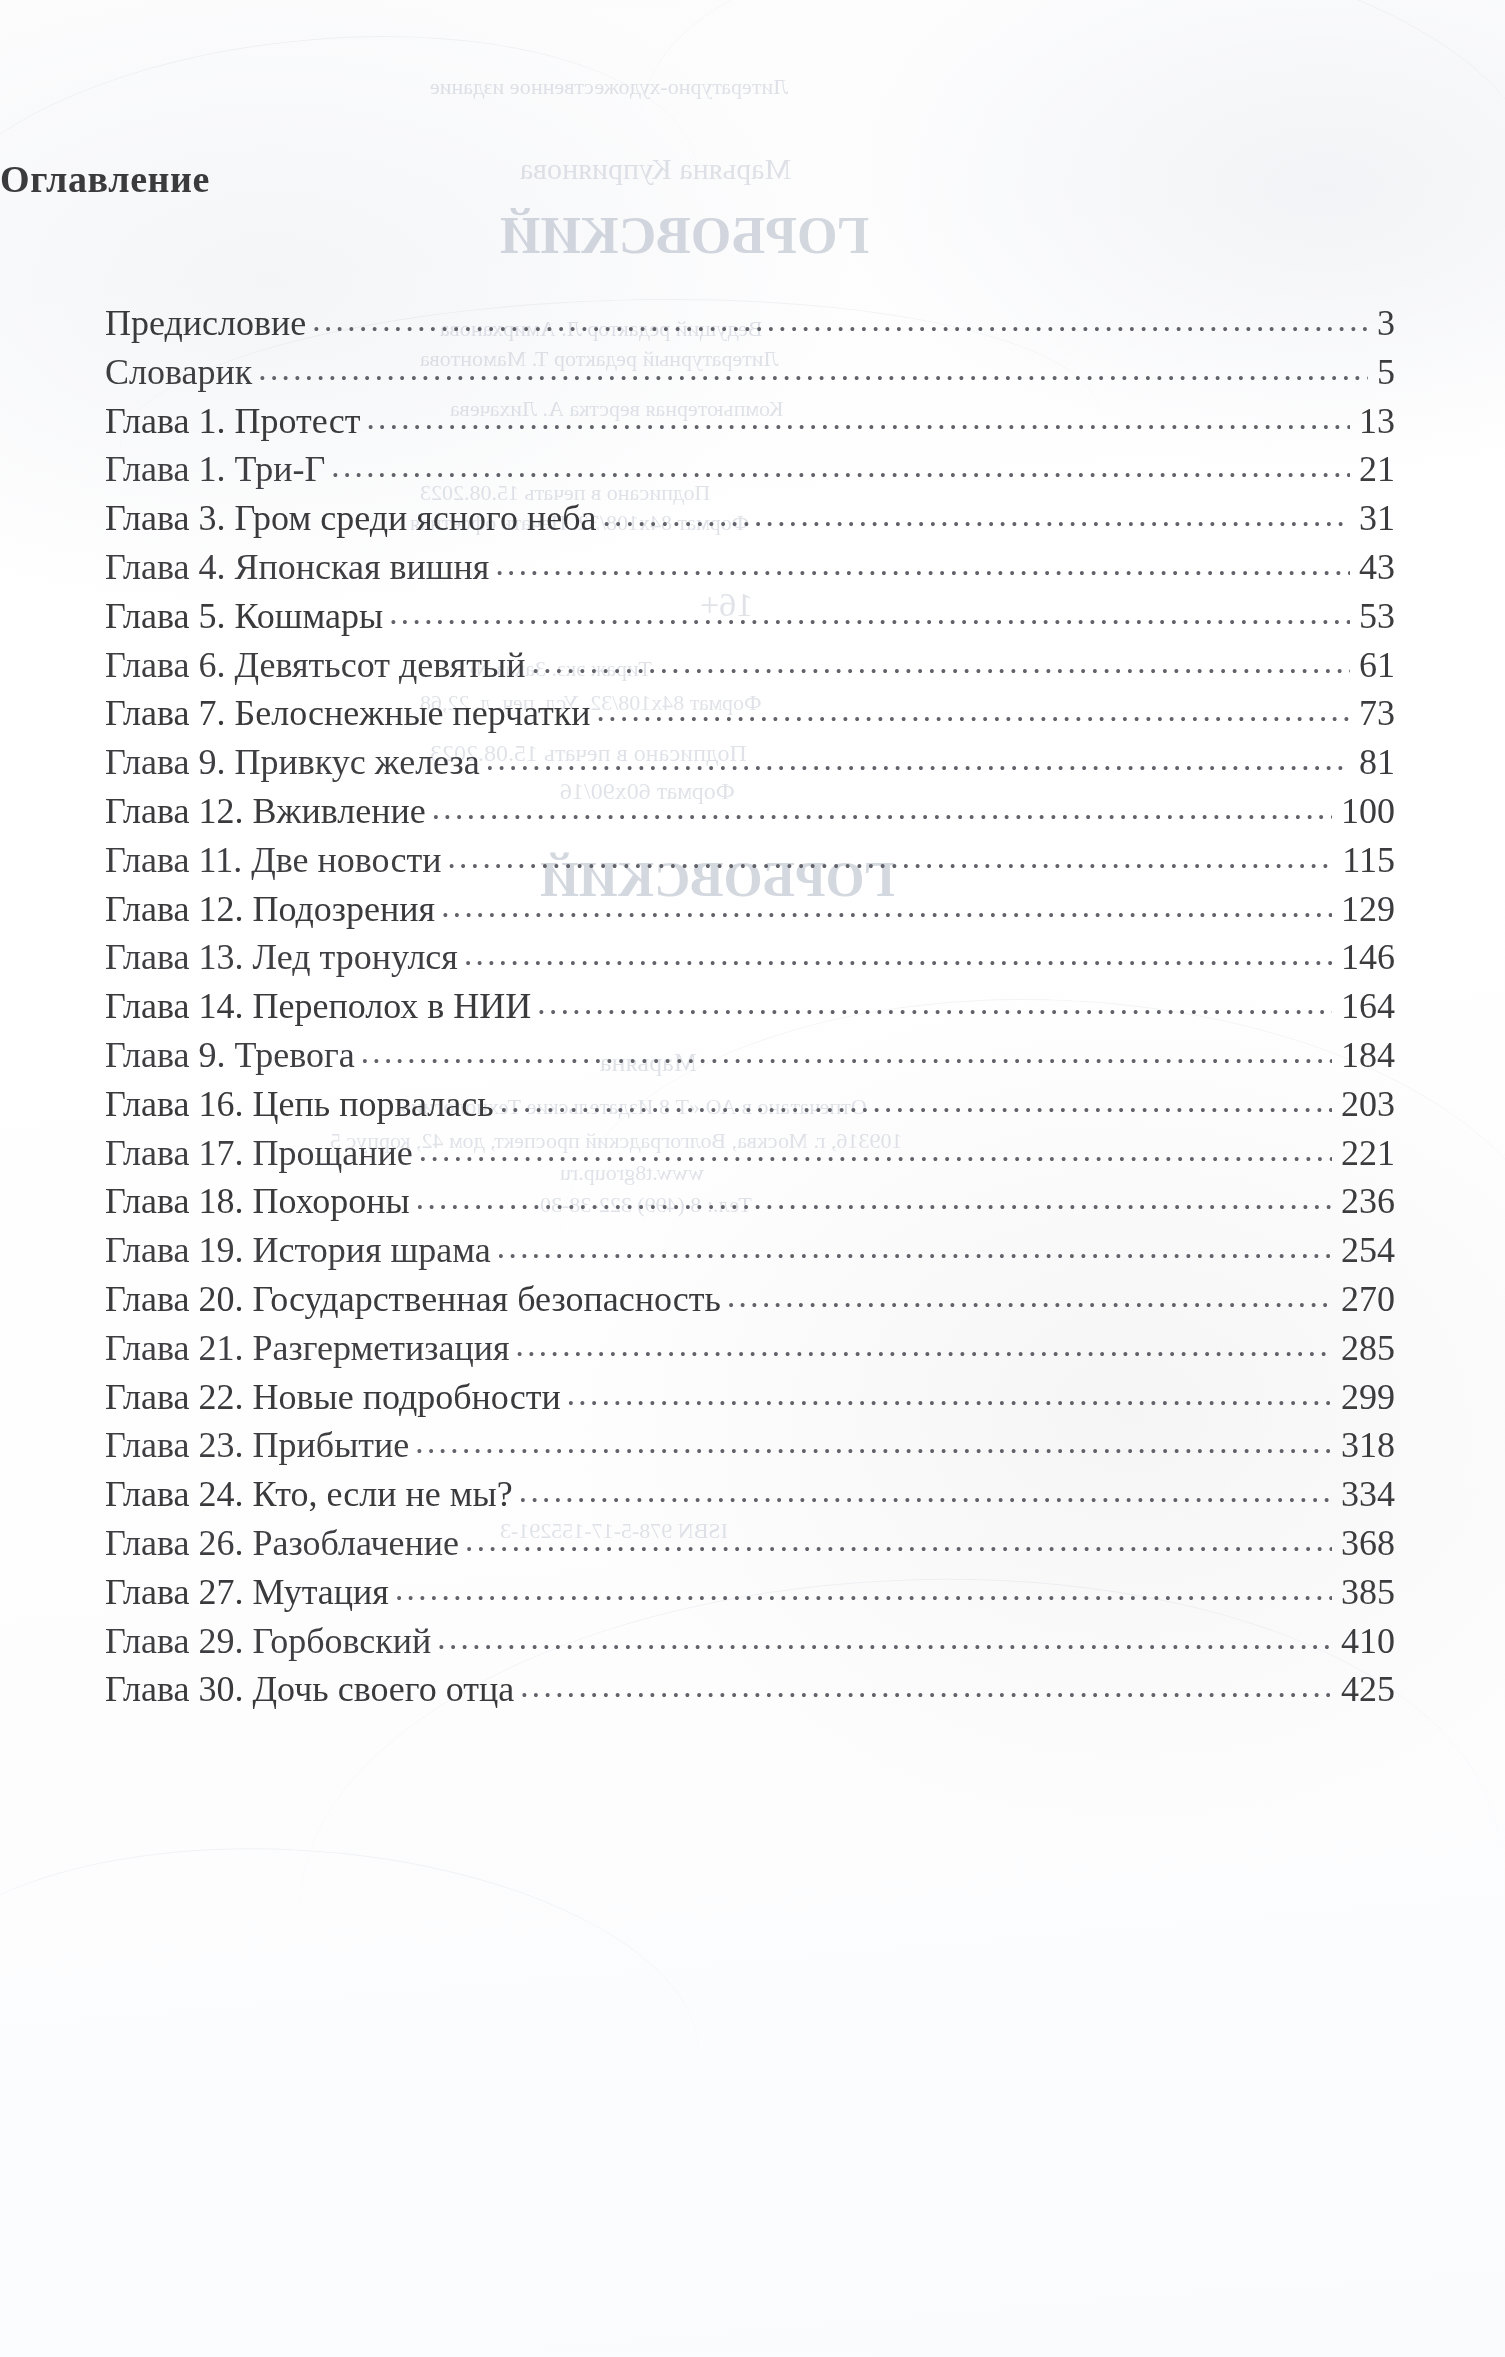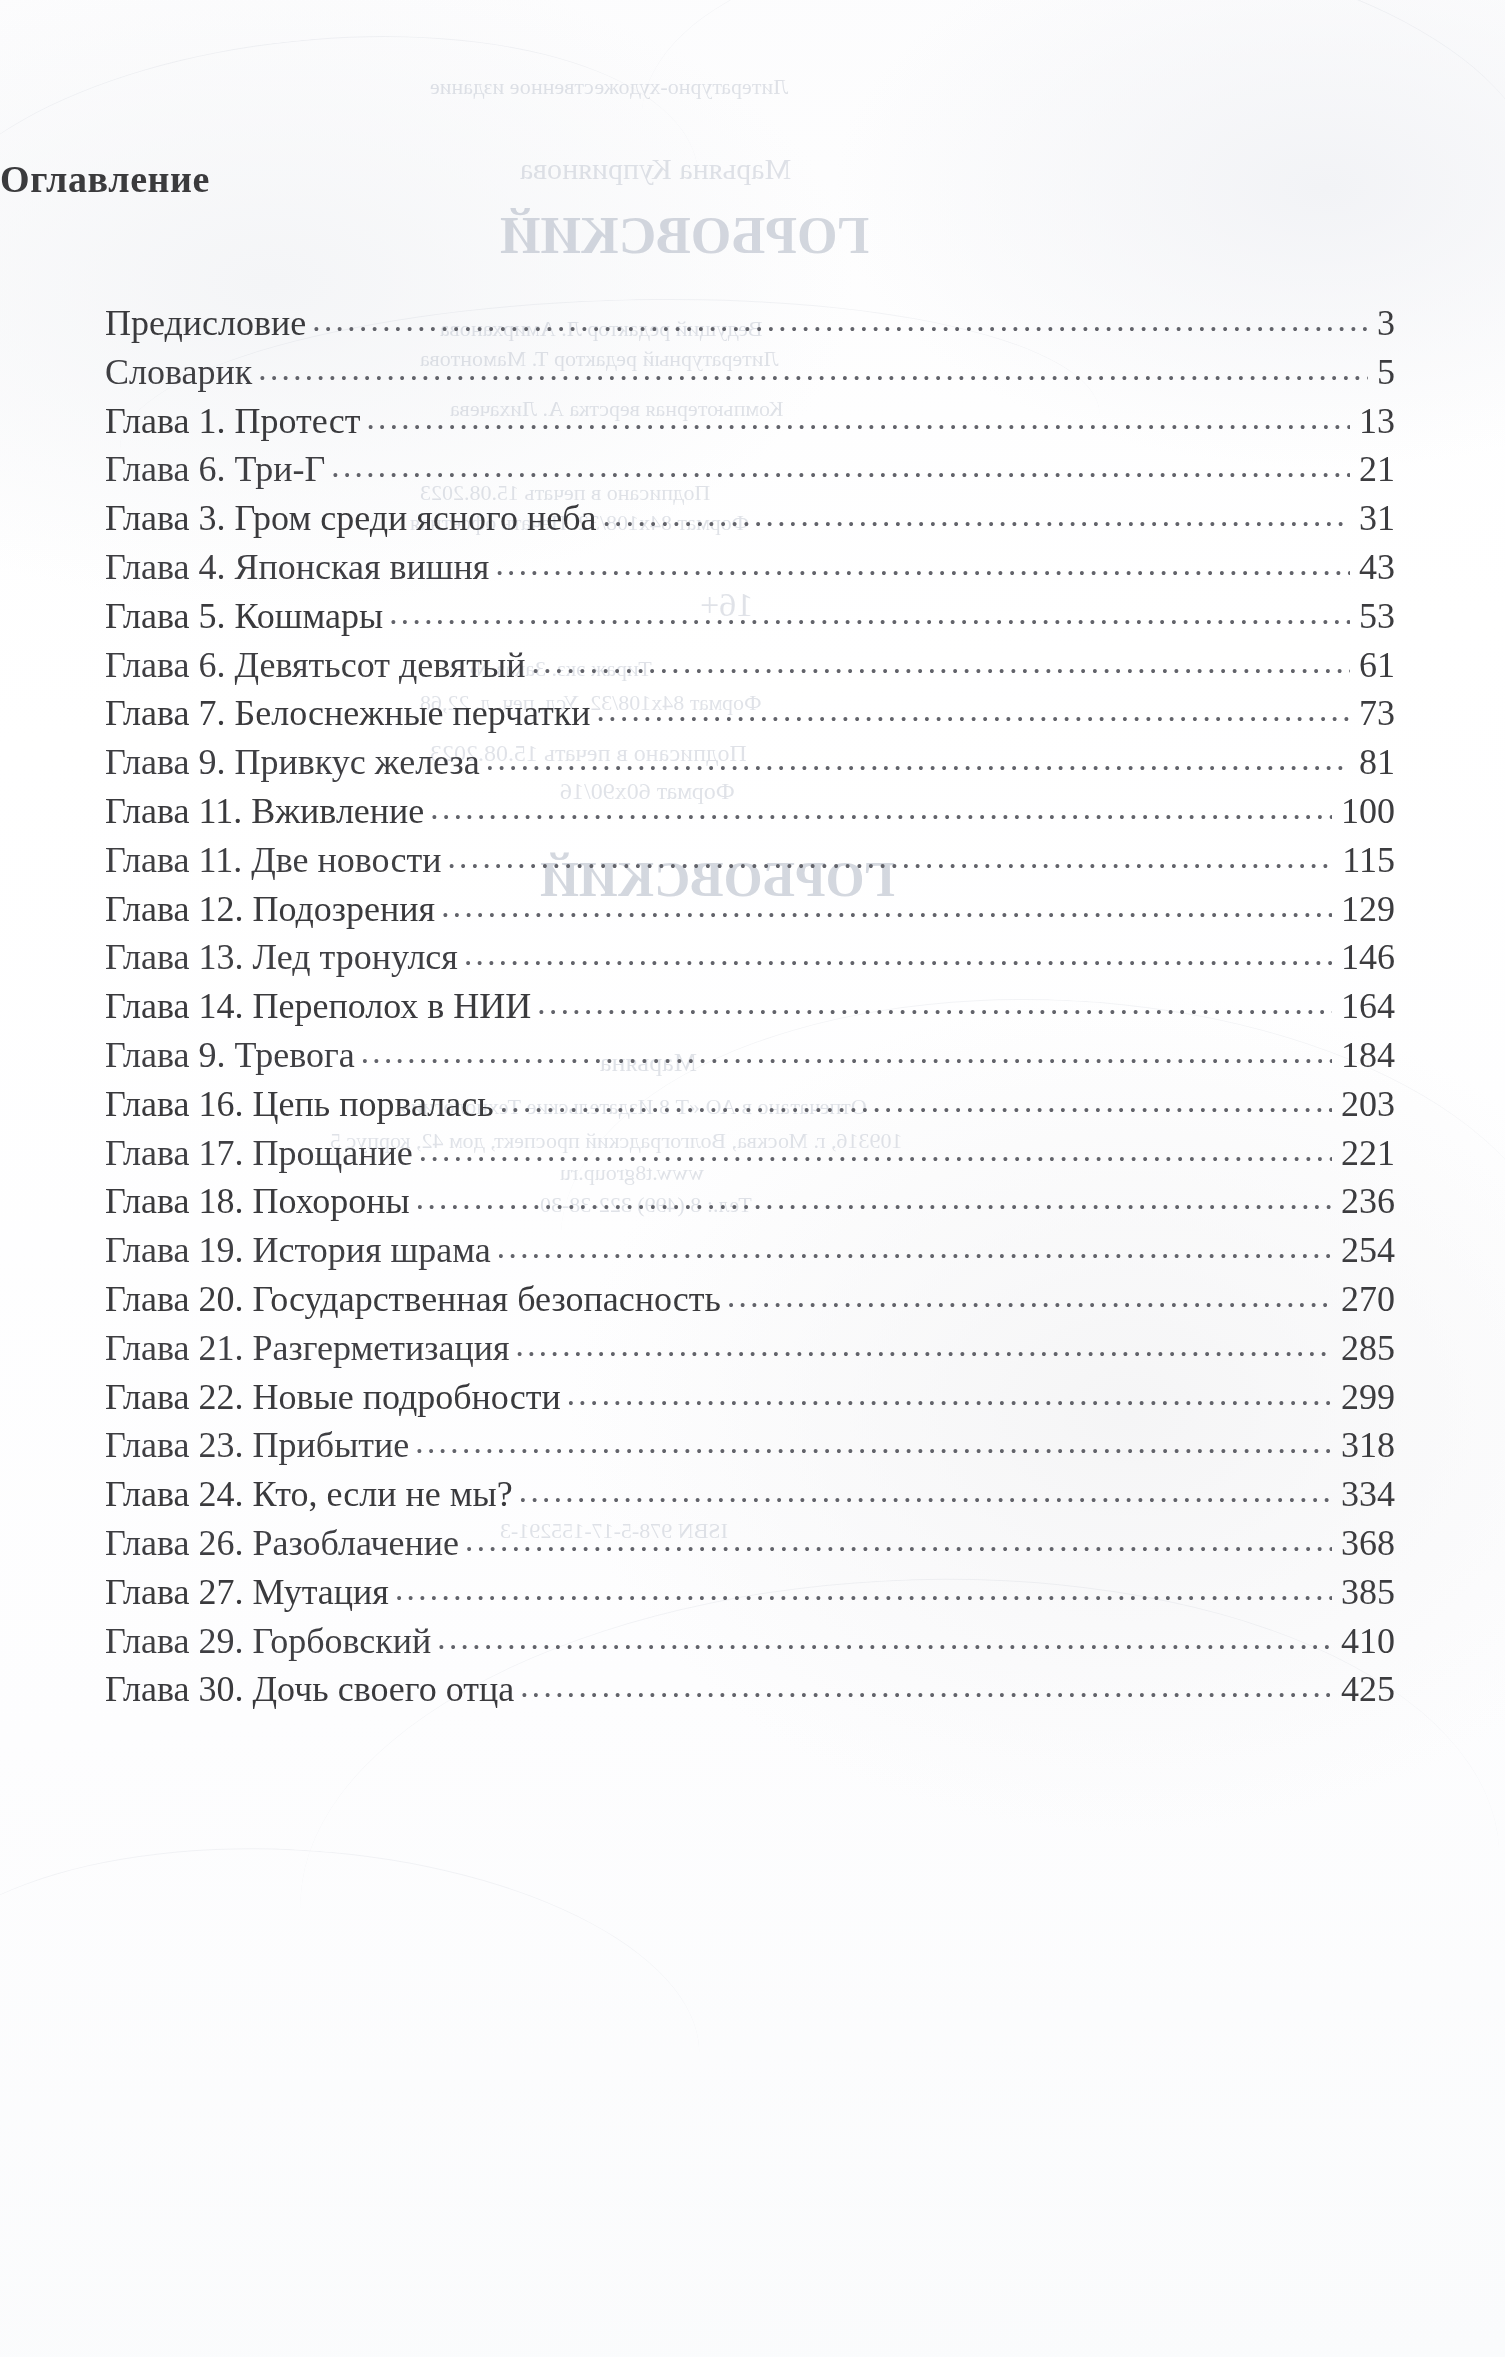--- a/index.html
+++ b/index.html
@@ -161,21 +161,21 @@
         <span class="toc-label">Словарик</span>
         <span class="toc-dots"></span>
         <span class="toc-page">5</span>
       </div>
       <div class="toc-row">
         <span class="toc-label">Глава 1. Протест</span>
         <span class="toc-dots"></span>
         <span class="toc-page">13</span>
       </div>
       <div class="toc-row">
-        <span class="toc-label">Глава 6. Три-Г</span>
+        <span class="toc-label">Глава 1. Три-Г</span>
         <span class="toc-dots"></span>
         <span class="toc-page">21</span>
       </div>
       <div class="toc-row">
         <span class="toc-label">Глава 3. Гром среди ясного неба</span>
         <span class="toc-dots"></span>
         <span class="toc-page">31</span>
       </div>
       <div class="toc-row">
         <span class="toc-label">Глава 4. Японская вишня</span>
@@ -196,21 +196,21 @@
         <span class="toc-label">Глава 7. Белоснежные перчатки</span>
         <span class="toc-dots"></span>
         <span class="toc-page">73</span>
       </div>
       <div class="toc-row">
         <span class="toc-label">Глава 9. Привкус железа</span>
         <span class="toc-dots"></span>
         <span class="toc-page">81</span>
       </div>
       <div class="toc-row">
-        <span class="toc-label">Глава 11. Вживление</span>
+        <span class="toc-label">Глава 12. Вживление</span>
         <span class="toc-dots"></span>
         <span class="toc-page">100</span>
       </div>
       <div class="toc-row">
         <span class="toc-label">Глава 11. Две новости</span>
         <span class="toc-dots"></span>
         <span class="toc-page">115</span>
       </div>
       <div class="toc-row">
         <span class="toc-label">Глава 12. Подозрения</span>

